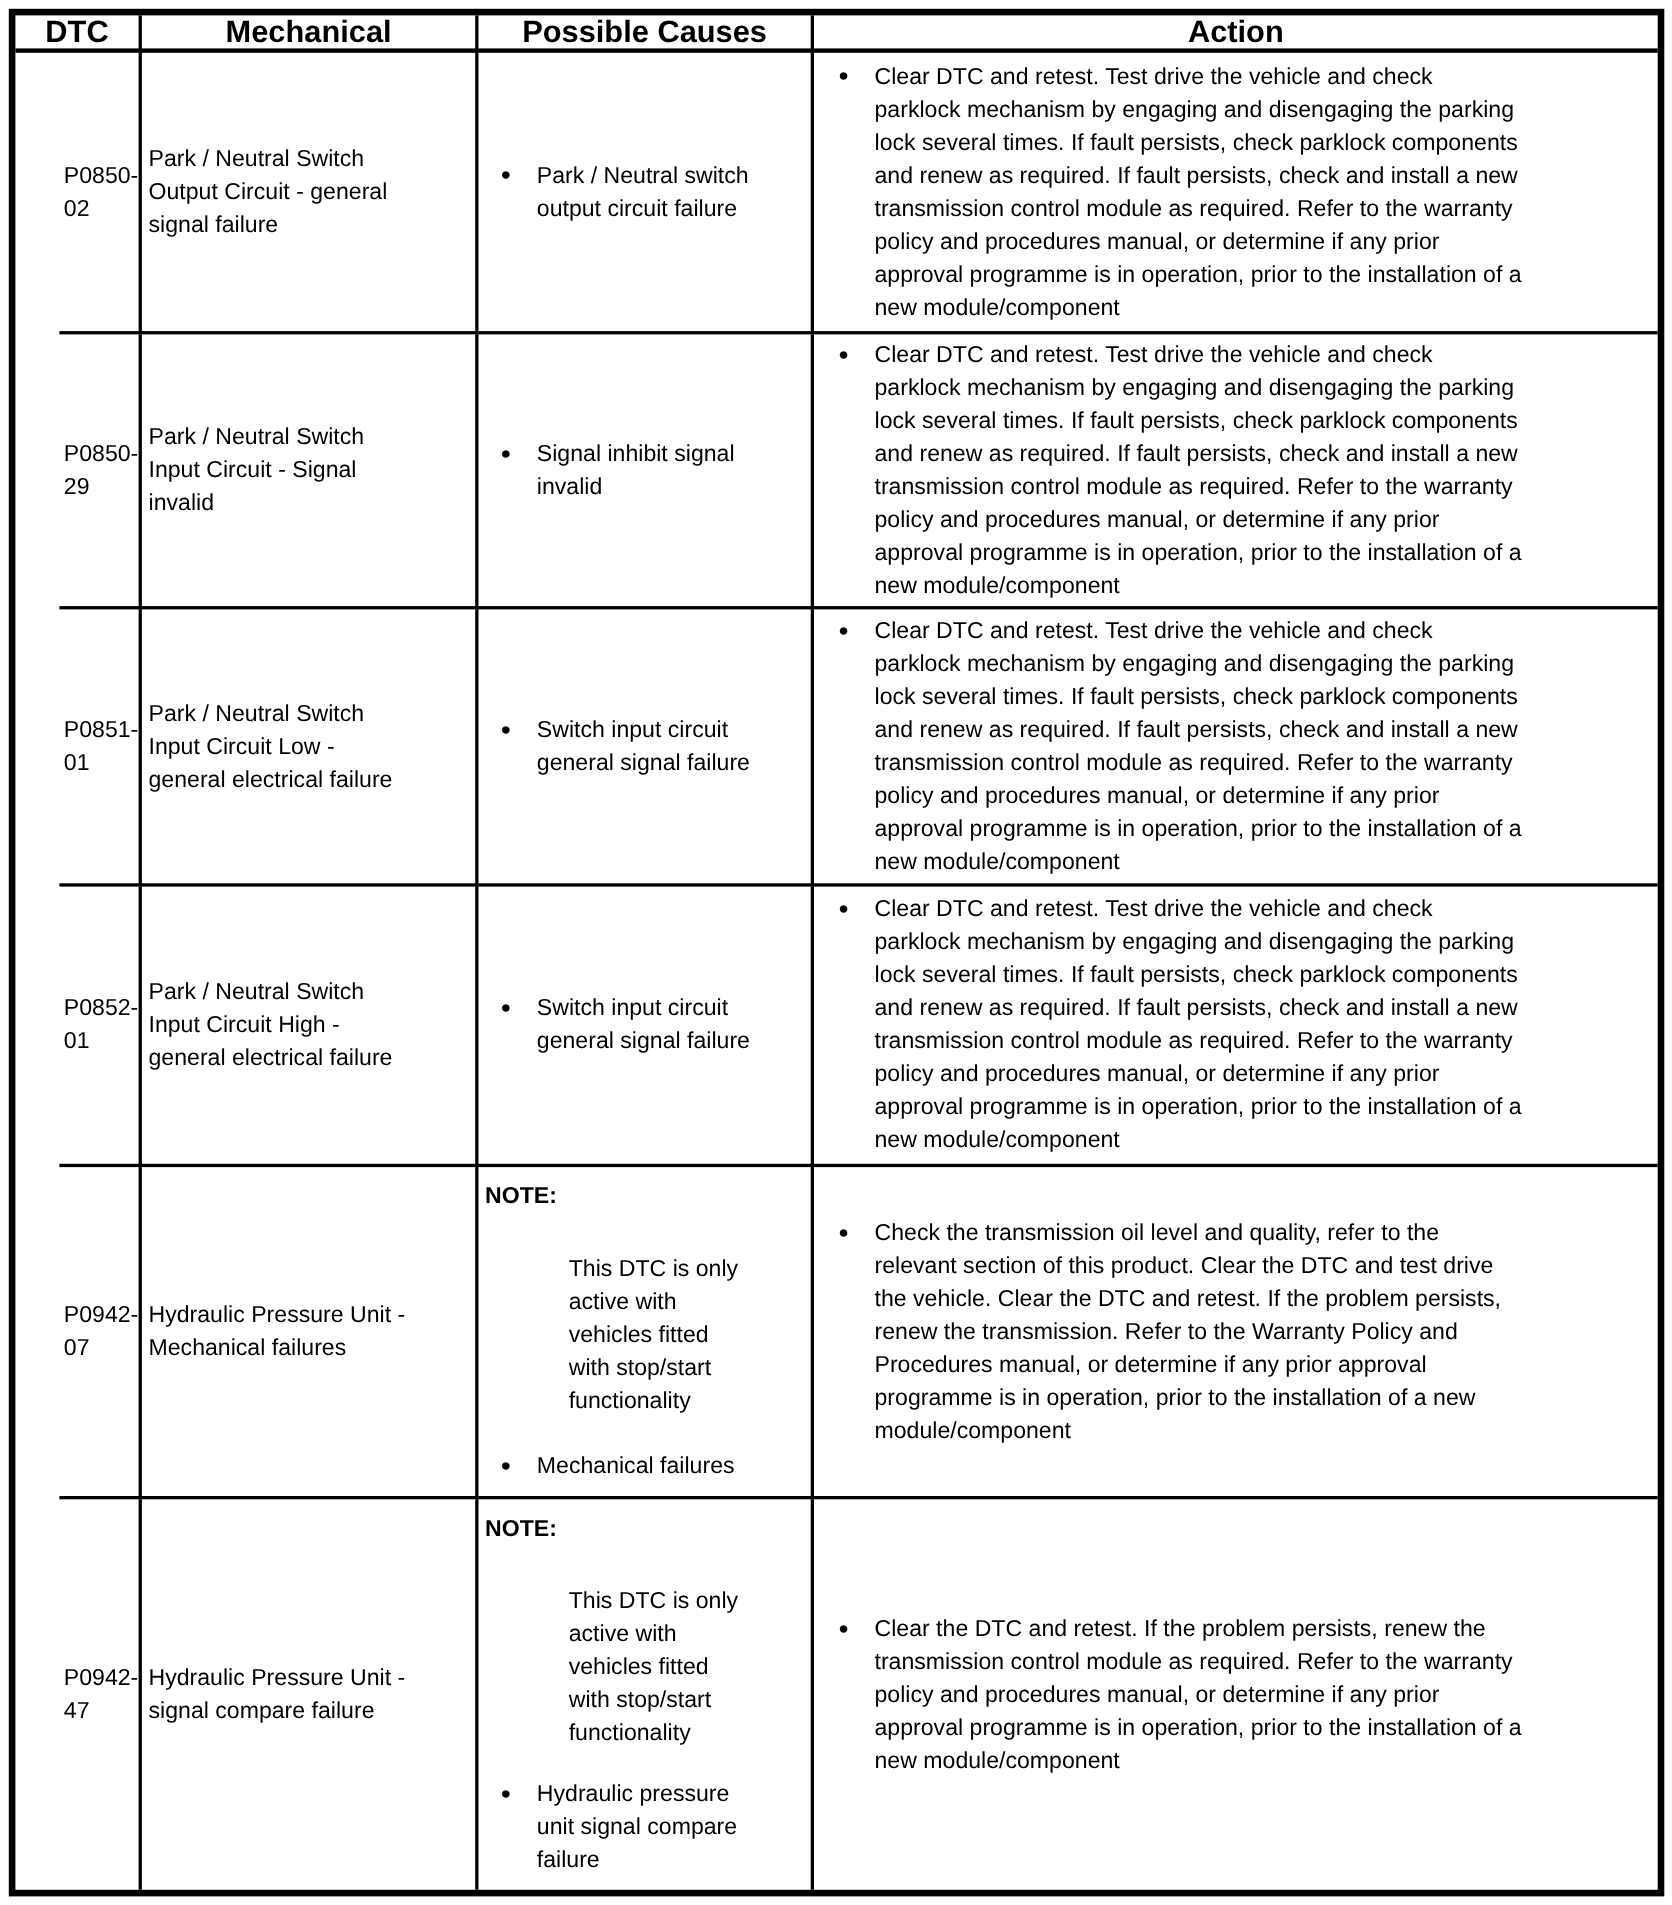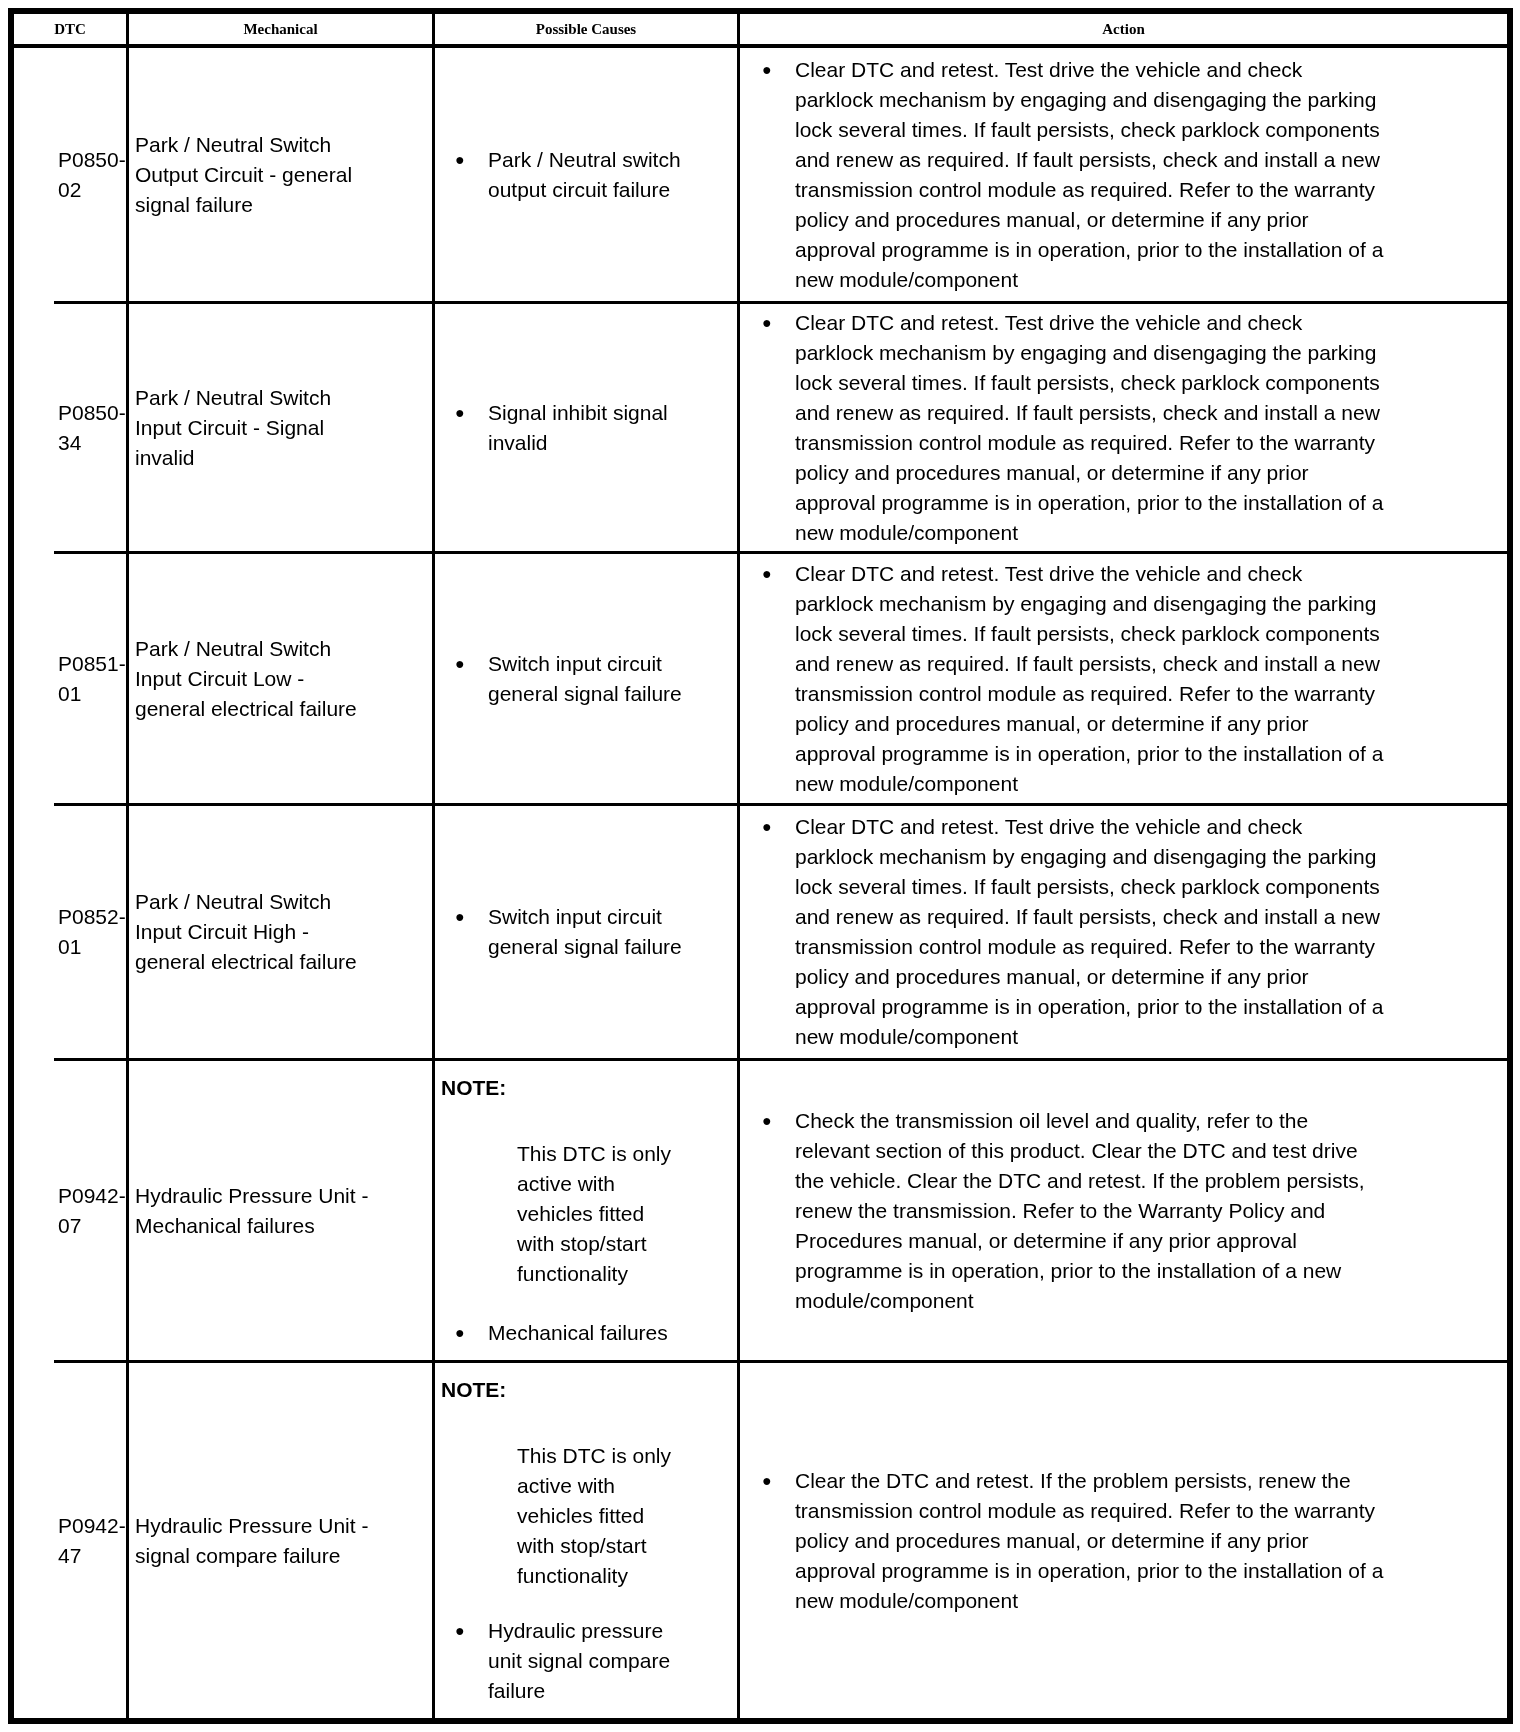--- a/index.html
+++ b/index.html
@@ -34,24 +34,23 @@
     display: flex;
     align-items: center;
     overflow: hidden;
     font-size: 21px;
     line-height: 30px;
   }
   .last-col { border-right: none; }
   .last-row { border-bottom: none; }
   .hcell {
     font-weight: bold;
-    font-size: 15px;
+    font-size: 28px;
     justify-content: center;
     border-bottom-width: 4px;
-    font-family: Liberation Serif, serif;
   }
   .pre { white-space: pre-line; }
   .c-dtc  { padding-left: 4px; margin-left: 40px; }
   .c-desc { padding-left: 6px; padding-right: 4px; }
   .c-causes { padding-left: 20px; padding-right: 6px; }
   .c-action { padding-left: 22px; padding-right: 8px; }
   .bullet-row { display: flex; gap: 19px; }
   .bullet {
     flex: 0 0 14px;
     width: 14px;
@@ -100,21 +99,21 @@
 parklock mechanism by engaging and disengaging the parking
 lock several times. If fault persists, check parklock components
 and renew as required. If fault persists, check and install a new
 transmission control module as required. Refer to the warranty
 policy and procedures manual, or determine if any prior
 approval programme is in operation, prior to the installation of a
 new module/component</span>
       </div>
     </div>
 
-    <div class="cell c-dtc">P0850-34</div>
+    <div class="cell c-dtc">P0850-29</div>
     <div class="cell c-desc">
         <span class="pre">Park / Neutral Switch
 Input Circuit - Signal
 invalid</span>
       </div>
     <div class="cell c-causes">
       <div class="bullet-row">
         <span class="bullet">●</span>
         <span class="pre">Signal inhibit signal
 invalid</span>

